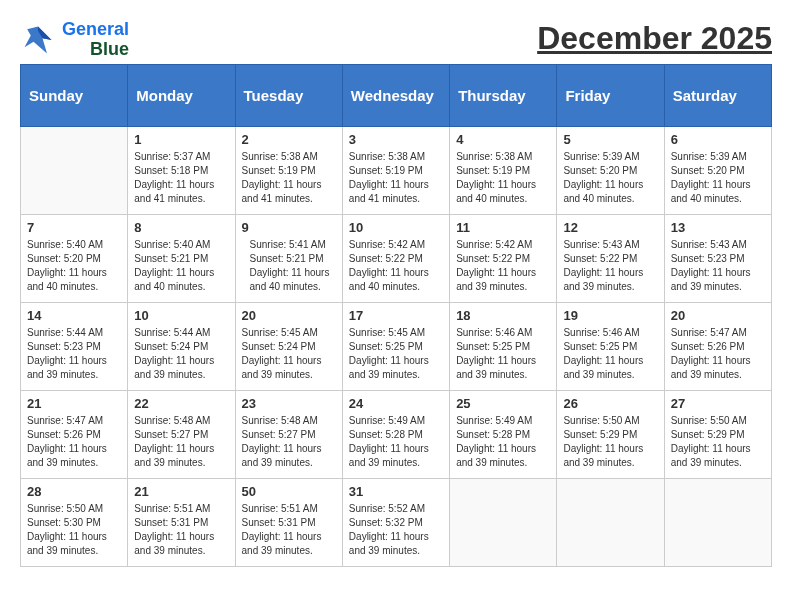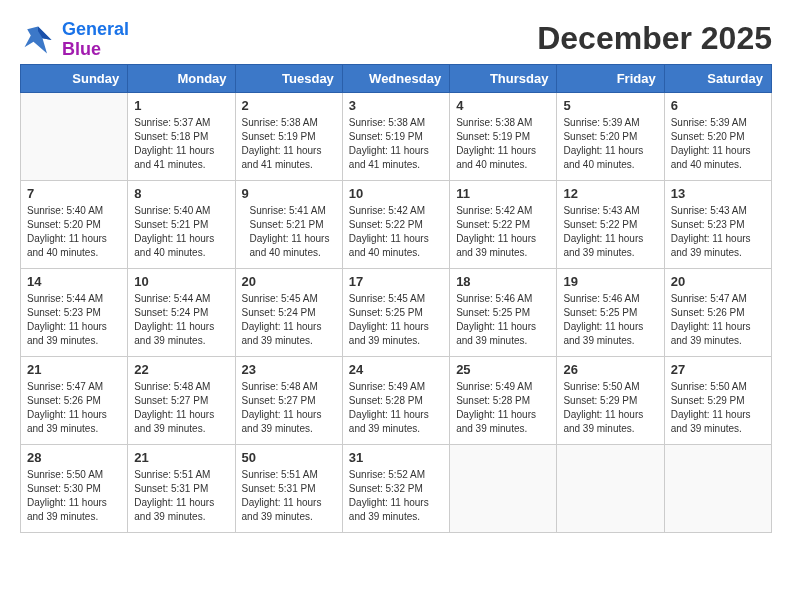--- a/index.html
+++ b/index.html
@@ -34,36 +34,37 @@
       width: 36px;
       height: 36px;
     }
     .title-area {
       text-align: right;
     }
     .month-title {
       font-size: 32px;
       font-weight: bold;
       color: #333;
+      text-decoration: underline;
     }
     .subtitle {
       font-size: 14px;
       color: #555;
     }
     table {
       width: 100%;
       border-collapse: collapse;
       table-layout: fixed;
     }
     thead tr th {
       background-color: #3c78c8;
       color: #fff;
-      text-align: right;
-      padding: 6px 8px;
-      font-size: 13px;
+      text-align: left;
+      padding: 22px 8px;
+      font-size: 15px;
       font-weight: bold;
       border: 1px solid #2a5faa;
     }
     tbody tr td {
       border: 1px solid #ccc;
       vertical-align: top;
       padding: 5px 6px;
       font-size: 10.5px;
       color: #333;
       height: 88px;
@@ -86,21 +87,21 @@
 <body>
 
 <div class="header">
   <div class="logo">
     <svg class="logo-bird" viewBox="0 0 40 40">
       <polygon points="20,5 35,20 25,18 30,35 15,22 5,28 12,15 8,8" fill="#3c78c8"></polygon>
       <polygon points="20,5 35,20 25,18 20,10" fill="#1a50aa"></polygon>
     </svg>
     <div class="logo-text">
       <div><span>General</span></div>
-      <div style="color:#a21caf;">Blue</div>
+      <div style="color:#14532d;text-align:right;">Blue</div>
     </div>
   </div>
   <div class="title-area">
     <div class="month-title">December 2025</div>
   </div>
 </div>
 
 <table>
   <thead>
     <tr>

